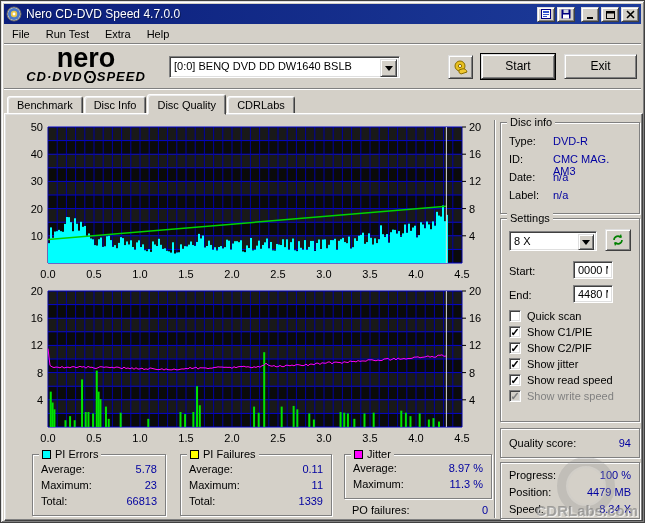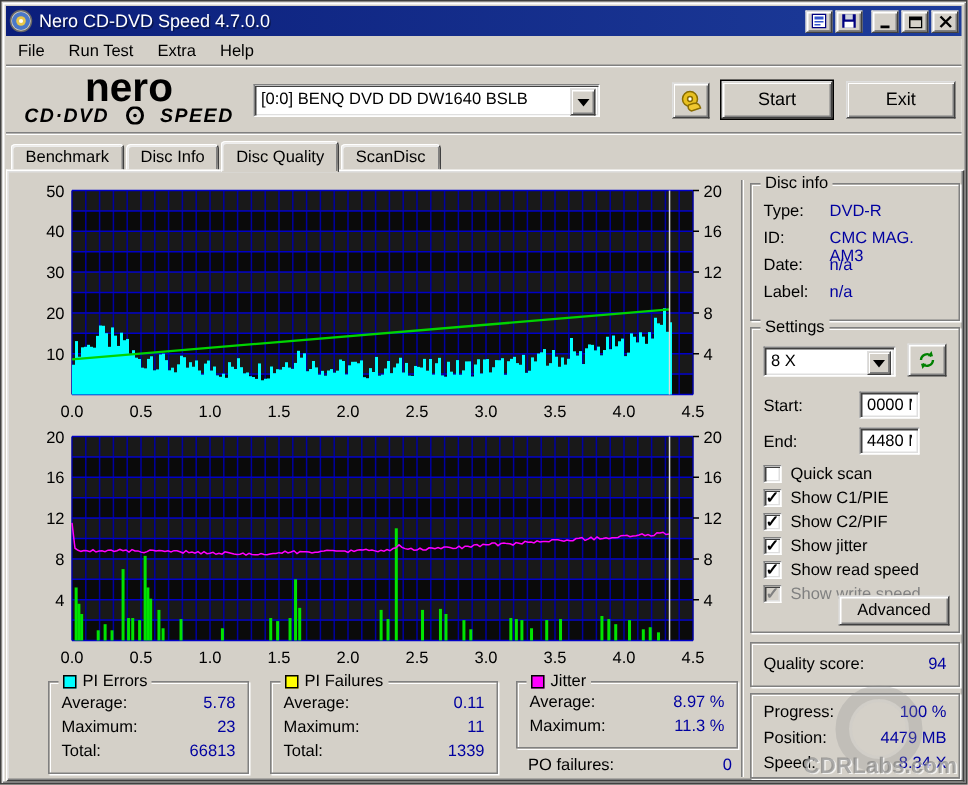--- a/index.html
+++ b/index.html
@@ -28,21 +28,21 @@
   
   .menubar { position:absolute; left:3px; top:24px; right:3px; height:19px; display:flex; align-items:center;
     border-bottom:1px solid #808080; box-shadow:0 1px 0 #fff; background:#D4D0C8; }
   .menu-item { padding:2px 8px; }
 
   
   .toolbar { position:absolute; left:3px; top:44px; right:3px; height:44px; background:#D4D0C8;
     border-bottom:1px solid #808080; box-shadow:0 1px 0 #fff; }
   .logo { position:absolute; left:6px; top:1px; width:152px; text-align:center; color:#000; }
   .logo-top { font-size:27px; font-weight:bold; line-height:24px; letter-spacing:0px; }
-  .logo-bottom { font-size:13px; font-weight:bold; font-style:italic; letter-spacing:1px; line-height:13px; display:flex; align-items:center; justify-content:center; gap:11px;}
+  .logo-bottom { font-size:13px; font-weight:bold; font-style:italic; letter-spacing:1px; line-height:13px; display:flex; align-items:center; justify-content:center; gap:1px;}
   .combo { position:absolute; left:165px; top:11px; width:231px; height:22px; display:flex; align-items:center; }
   .combo-text { flex:1; height:100%; padding:3px 4px; white-space:nowrap; overflow:hidden; }
   .combo-btn { position:absolute; right:2px; top:2px; width:17px; height:18px; display:flex; align-items:center; justify-content:center; }
   .arrow-down { width:0; height:0; border-left:4px solid transparent; border-right:4px solid transparent; border-top:5px solid #000; }
   .hand-btn { position:absolute; left:444px; top:10px; width:25px; height:24px; display:flex; align-items:center; justify-content:center; }
   .tb-push { position:absolute; top:9px; height:25px; text-align:center; line-height:23px; font-size:12px; }
   .start-btn { left:477px; width:74px; outline:1px solid #000; outline-offset:0px; }
   .exit-btn { left:560px; width:73px; }
 
   
@@ -171,21 +171,21 @@
       </svg>
     </span>
     <span class="tb-push btn3d start-btn">Start</span>
     <span class="tb-push btn3d exit-btn">Exit</span>
   </div>
 
   <div class="tabstrip">
     <span class="tab">Benchmark</span>
     <span class="tab">Disc Info</span>
     <span class="tab active">Disc Quality</span>
-    <span class="tab">ScanDisc</span>
+    <span class="tab">CDRLabs</span>
   </div>
 
   <div class="tabpage">
 
     <div class="chart" id="chart-top"><svg width="482" height="162">
           <rect x="36" y="6" width="414" height="13.6" fill="#191919"></rect>
           <rect x="36" y="19.6" width="414" height="13.6" fill="#0a0a0a"></rect>
           <rect x="36" y="33.2" width="414" height="13.6" fill="#191919"></rect>
           <rect x="36" y="46.8" width="414" height="13.6" fill="#0a0a0a"></rect>
           <rect x="36" y="60.4" width="414" height="13.6" fill="#191919"></rect>
@@ -679,21 +679,20 @@
         </div>
       <div class="cb-row" style="top:154px;">
           <span class="cb-box">✓</span>
           <span class="cb-label">Show read speed</span>
         </div>
       <div class="cb-row disabled" style="top:170px;">
           <span class="cb-box">✓</span>
           <span class="cb-label">Show write speed</span>
         </div>
 
-      <span class="btn3d" style="position:absolute; left:58px; top:178px; width:74px; height:20px; text-align:center; line-height:18px;">Advanced</span>
     </div>
 
     <div class="group etched" style="top:314px; height:30px;">
       <div class="kv-row" style="top:8px;">
         <span class="kv-label">Quality score:</span>
         <span class="kv-value">94</span>
       </div>
     </div>
 
     <div class="group etched" style="top:348px; height:57px;">

